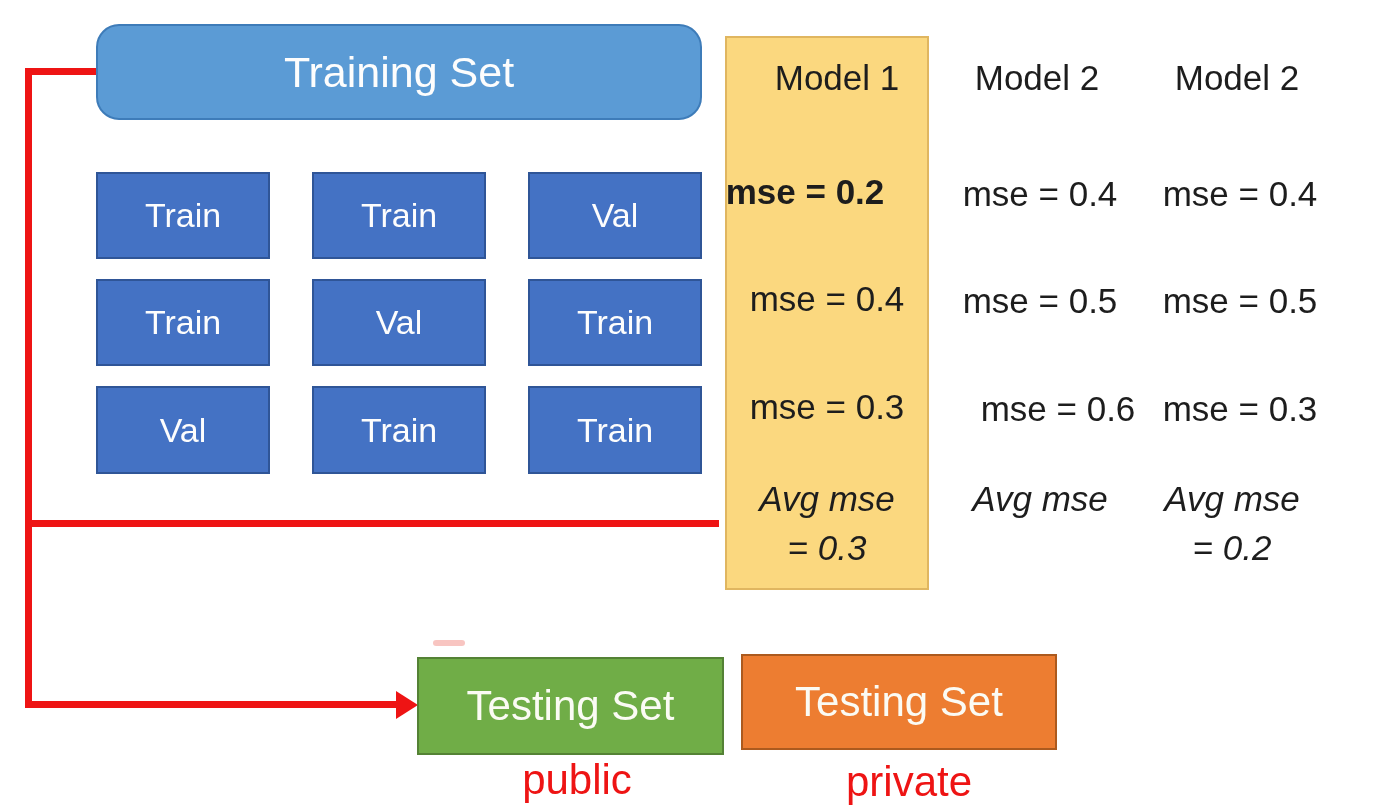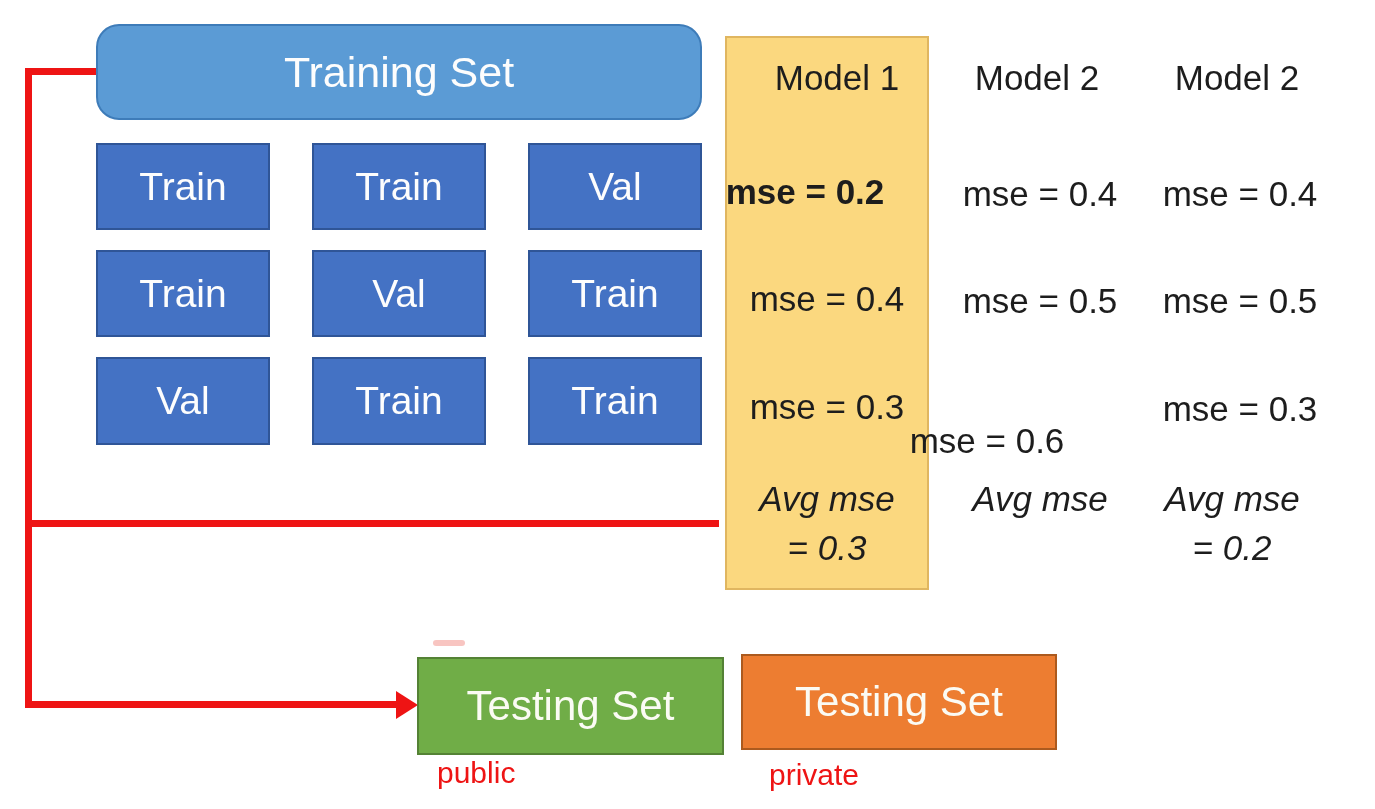--- a/index.html
+++ b/index.html
@@ -4,34 +4,34 @@
 <style>
   html,body{margin:0;padding:0;background:#ffffff;}
   #canvas{
     position:relative;width:1375px;height:809px;background:#ffffff;
     font-family:"Liberation Sans",sans-serif;overflow:hidden;
   }
   .abs{position:absolute;}
   
   .box{display:flex;align-items:center;justify-content:center;box-sizing:border-box;}
   .header-box{background:#5B9BD5;border:2px solid #3E7CB9;color:#fdfdfd;font-size:43px;}
-  .cell-box{background:#4472C4;border:2px solid #2F5597;color:#fdfdfd;font-size:39px;}
+  .cell-box{background:#4472C4;border:2px solid #2F5597;color:#fdfdfd;font-size:34px;margin-top:29px;}
   .green-box{background:#70AD47;border:2px solid #548235;color:#fbfbf4;font-size:42px;}
   .orange-box{background:#ED7D31;border:2px solid #AC5A1E;color:#fbfbf4;font-size:42px;}
   .highlight-col{background:#FBD87F;border:2px solid #E0B660;box-sizing:border-box;}
   
   .mtext{color:#1d1d1d;font-size:35px;text-align:center;white-space:nowrap;}
   .avg{line-height:49px;font-style:italic;}
   
   .rline{background:#EE1414;}
   .arrowhead{
     width:0;height:0;border-top:14px solid transparent;border-bottom:14px solid transparent;
     border-left:22px solid #EE1414;
   }
-  .caption{color:#EE1414;font-size:30px;white-space:nowrap;}
+  .caption{color:#EE1414;font-size:42px;text-align:center;white-space:nowrap;}
   .smudge{background:#F5ACA6;border-radius:3px;opacity:.7;}
 </style>
 </head>
 <body>
 
 <div id="canvas">
 
   <div class="abs rline" style="left:25px;top:68px;width:7px;height:640px;"></div>
   <div class="abs rline" style="left:25px;top:68px;width:73px;height:7px;"></div>
   <div class="abs rline" style="left:25px;top:520px;width:694px;height:7px;"></div>
@@ -81,21 +81,21 @@
 
   <div class="abs mtext" style="left:700px;top:172px;width:210px;font-weight:bold;">mse = 0.2</div>
   <div class="abs mtext" style="left:935px;top:174px;width:210px;">mse = 0.4</div>
   <div class="abs mtext" style="left:1135px;top:174px;width:210px;">mse = 0.4</div>
 
   <div class="abs mtext" style="left:722px;top:279px;width:210px;">mse = 0.4</div>
   <div class="abs mtext" style="left:935px;top:281px;width:210px;">mse = 0.5</div>
   <div class="abs mtext" style="left:1135px;top:281px;width:210px;">mse = 0.5</div>
 
   <div class="abs mtext" style="left:722px;top:387px;width:210px;">mse = 0.3</div>
-  <div class="abs mtext" style="left:882px;top:389px;width:210px;margin-top:32px;">mse = 0.6</div>
+  <div class="abs mtext" style="left:953px;top:389px;width:210px;">mse = 0.6</div>
   <div class="abs mtext" style="left:1135px;top:389px;width:210px;">mse = 0.3</div>
 
   <div class="abs mtext avg" style="left:717px;top:474px;width:220px;">
     <div>Avg mse</div>
     <div>= 0.3</div>
   </div>
   <div class="abs mtext avg" style="left:930px;top:474px;width:220px;">
     <div>Avg mse</div>
   </div>
   <div class="abs mtext avg" style="left:1122px;top:474px;width:220px;">

